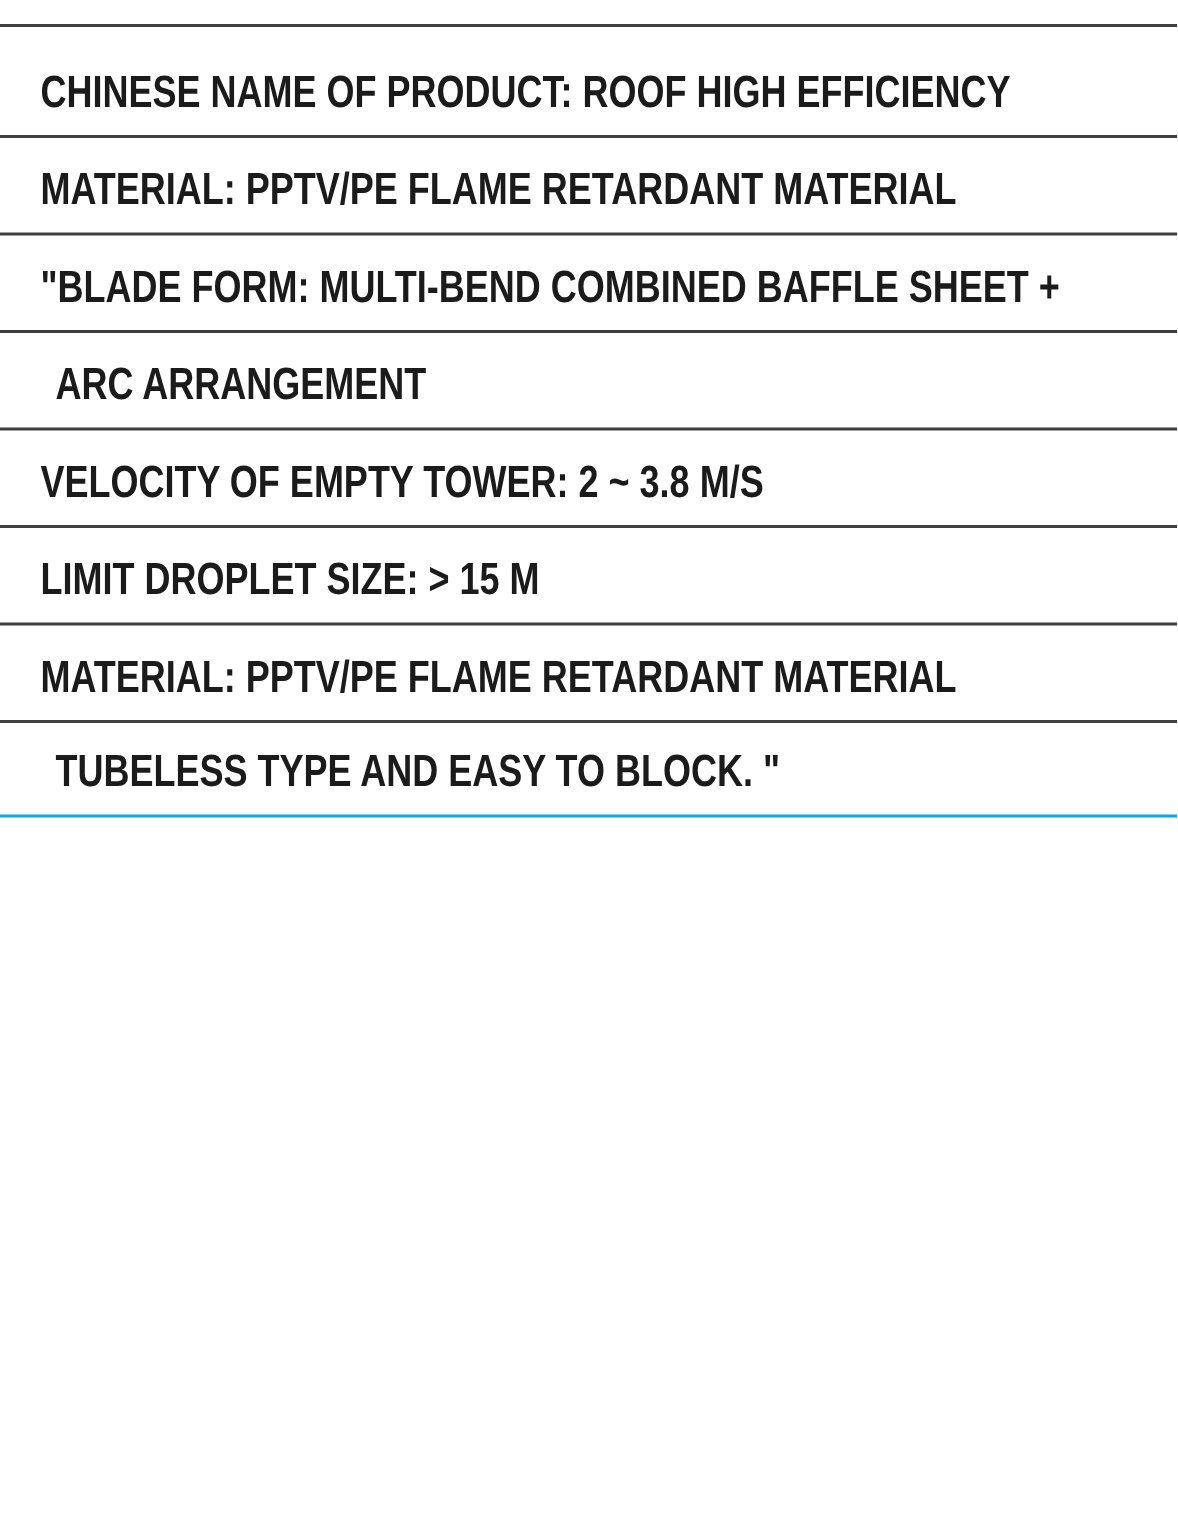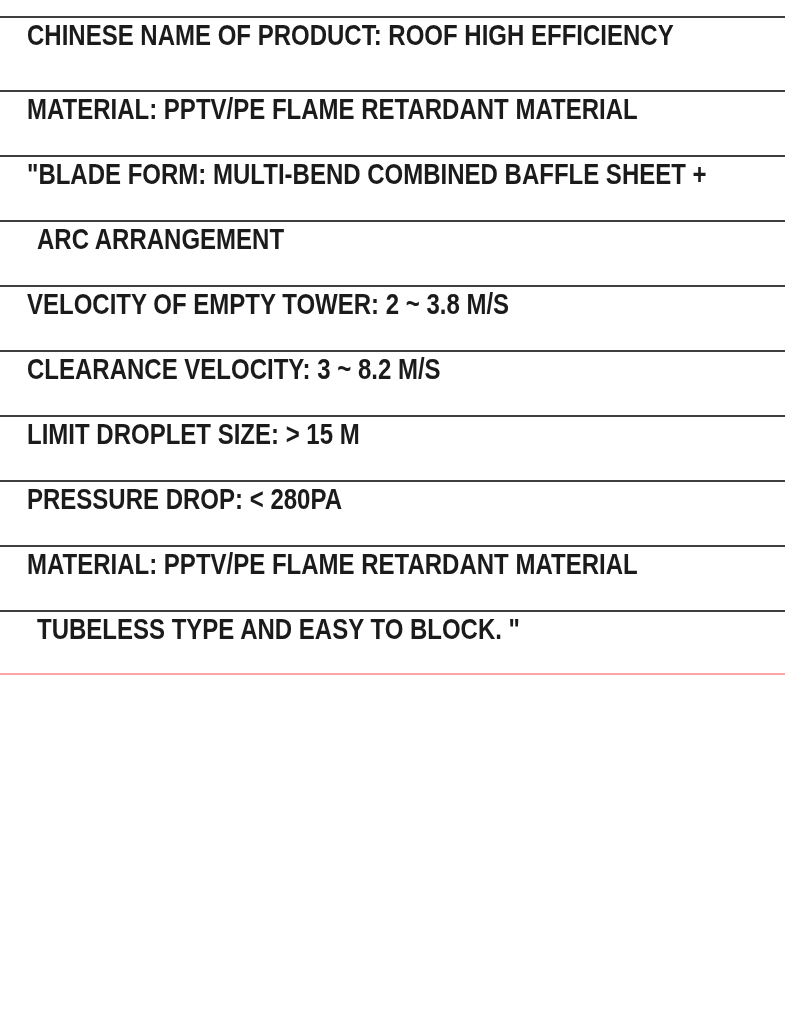--- a/index.html
+++ b/index.html
@@ -16,28 +16,29 @@
     font-family: "Liberation Sans", sans-serif;
   }
   .spec-table {
     margin-top: 16px;
   }
   .spec-row {
     box-sizing: border-box;
     height: 65px;
     border-top: 2px solid #3f3f3f;
     display: flex;
+    align-items: flex-end;
     padding: 0 0 11px 27px;
     background: #ffffff;
   }
   .spec-row:first-child {
     height: 74px;
   }
   .spec-row:last-child {
-    border-bottom: 2px solid #fca5a5;
+    border-bottom: 2px solid #0ea5e9;
   }
   .spec-row.indent {
     padding-left: 37px;
   }
   .row-text {
     display: inline-block;
     font-size: 30px;
     font-weight: 700;
     color: #1b1b1b;
     white-space: nowrap;
@@ -60,27 +61,21 @@
       <div class="spec-row">
         <span class="row-text">"BLADE FORM: MULTI-BEND COMBINED BAFFLE SHEET +</span>
       </div>
       <div class="spec-row indent">
         <span class="row-text">ARC ARRANGEMENT</span>
       </div>
       <div class="spec-row">
         <span class="row-text">VELOCITY OF EMPTY TOWER: 2 ~ 3.8 M/S</span>
       </div>
       <div class="spec-row">
-        <span class="row-text">CLEARANCE VELOCITY: 3 ~ 8.2 M/S</span>
-      </div>
-      <div class="spec-row">
         <span class="row-text">LIMIT DROPLET SIZE: &gt; 15 M</span>
-      </div>
-      <div class="spec-row">
-        <span class="row-text">PRESSURE DROP: &lt; 280PA</span>
       </div>
       <div class="spec-row">
         <span class="row-text">MATERIAL: PPTV/PE FLAME RETARDANT MATERIAL</span>
       </div>
       <div class="spec-row indent">
         <span class="row-text">TUBELESS TYPE AND EASY TO BLOCK. "</span>
       </div>
     </div>
 </div>
 

